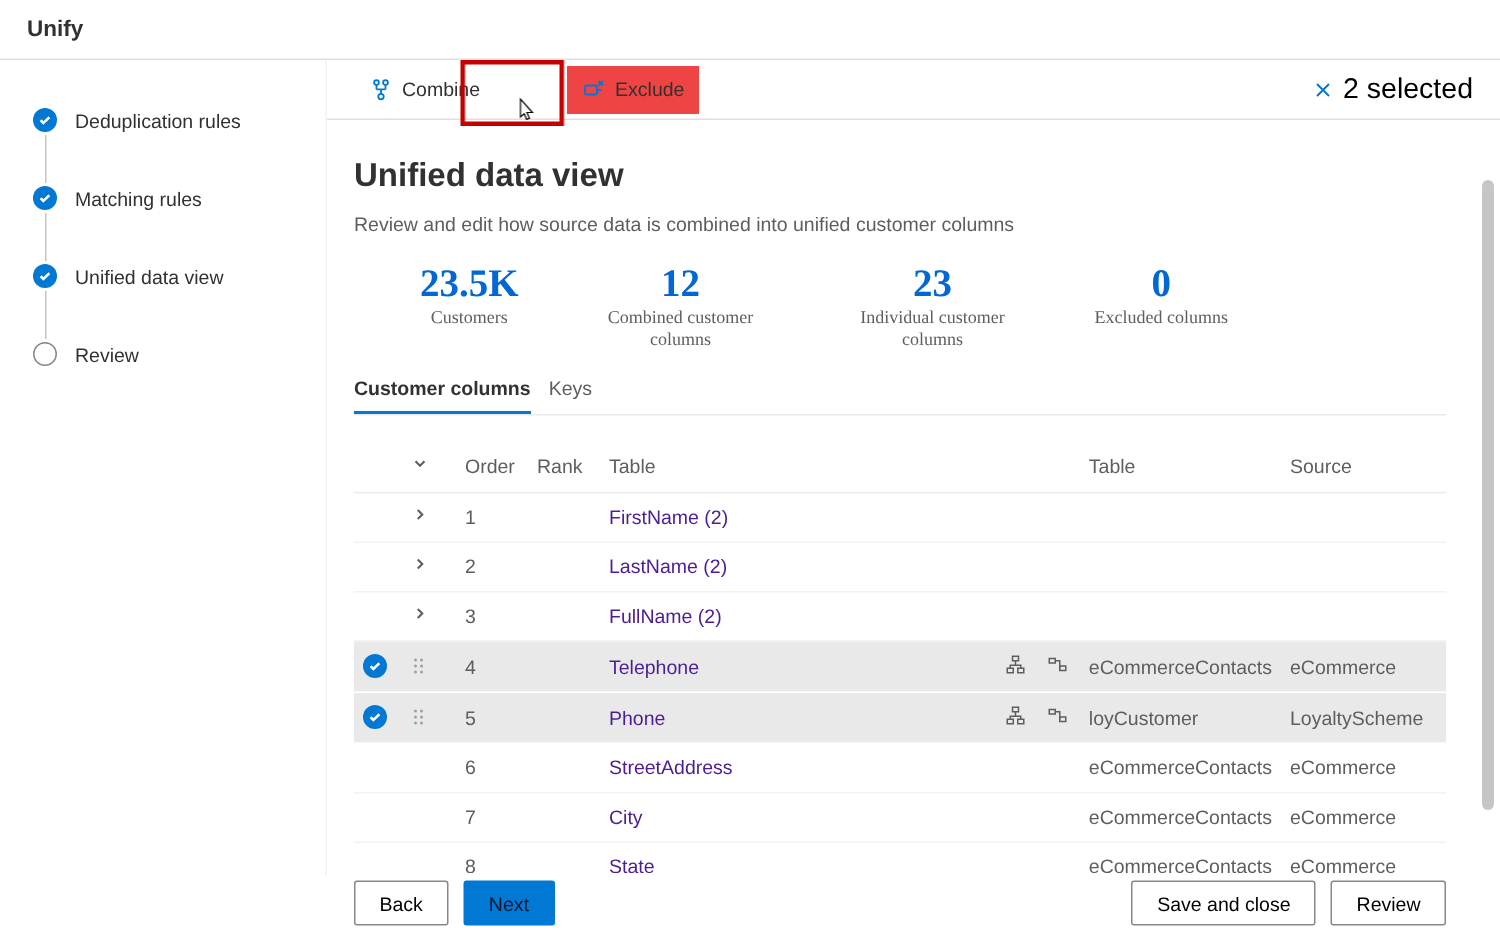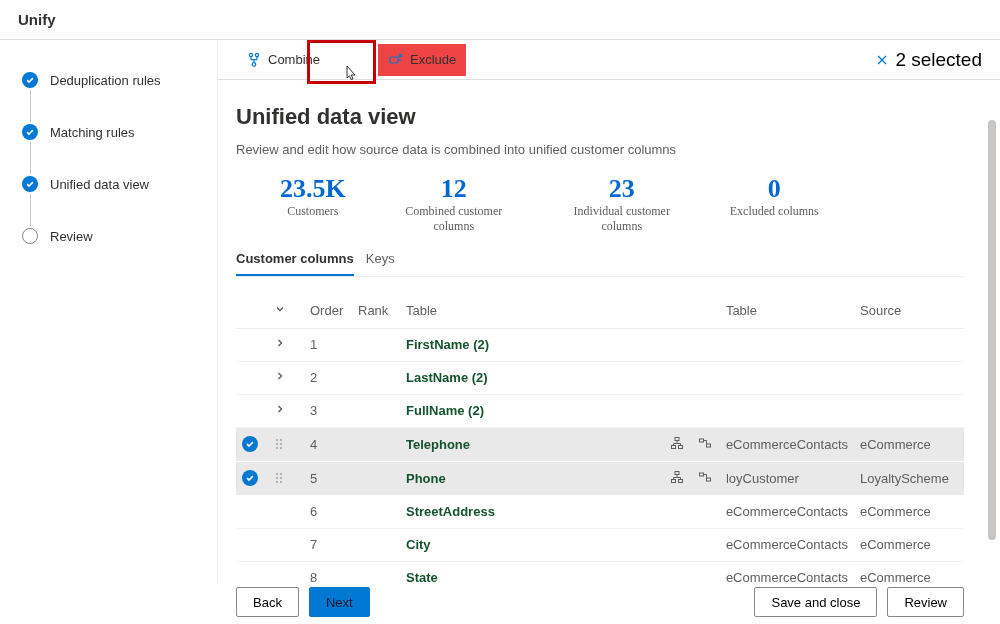--- a/index.html
+++ b/index.html
@@ -32,21 +32,21 @@
   .stat { text-align: center; padding: 0 24px; }
   .stat:first-child{ padding-left: 44px;}
   .stat .v { font-size: 26px; font-weight: 600; color: #0067d4; line-height: 1.1; }
   .stat .l { font-size: 12px; color: #605e5c; line-height: 1.3; max-width: 120px; }
   .tabs { display: flex; gap: 12px; border-bottom: 1px solid #edebe9; margin-bottom: 16px; }
   .tab { padding: 8px 0; font-size: 13px; color: #605e5c; cursor: pointer; border-bottom: 2px solid transparent; }
   .tab.active { color: #323130; border-bottom-color: #0078d4; font-weight: 600; }
   table { width: 100%; border-collapse: collapse; font-size: 13px; }
   thead th { text-align: left; font-weight: 400; color: #605e5c; padding: 10px 6px; border-bottom: 1px solid #edebe9; }
   tbody td { padding: 8px 6px; border-bottom: 1px solid #f3f2f1; vertical-align: middle; color: #605e5c; height: 33px; }
-  tbody td.nm { color: #14532d; font-weight: 700; margin-left: 42px; }
+  tbody td.nm { color: #4c1d95; font-weight: 400; margin-left: 42px; }
   tbody tr.selected { background: #e9e9e9; }
   tbody tr.selected td { border-bottom-color: #ffffff; }
   .chev { display:inline-block; transform: rotate(0); color:#605e5c; }
   .rowcheck { width: 16px; height: 16px; border-radius: 50%; display: inline-flex; align-items: center; justify-content: center; }
   .rowcheck.on { background: #0078d4; color: #fff; }
   .grip { color: #a19f9d; cursor: grab; letter-spacing: -1px; }
   .miniic { color: #605e5c; width: 16px; display:inline-block; text-align:center; }
   .footer { position: absolute; left: 218px; right: 0; bottom: 2px; height: 40px; background:#fff; border-top: 0; display: flex; align-items: center; padding: 0 36px 0 18px; gap: 10px; }
   .btn { height: 30px; padding: 0 16px; font-size: 13px; border: 1px solid #8a8886; background: #fff; border-radius: 2px; cursor: pointer; }
   .btn.primary { background: #0078d4; color: #0f172a; border-color: #0078d4; }

